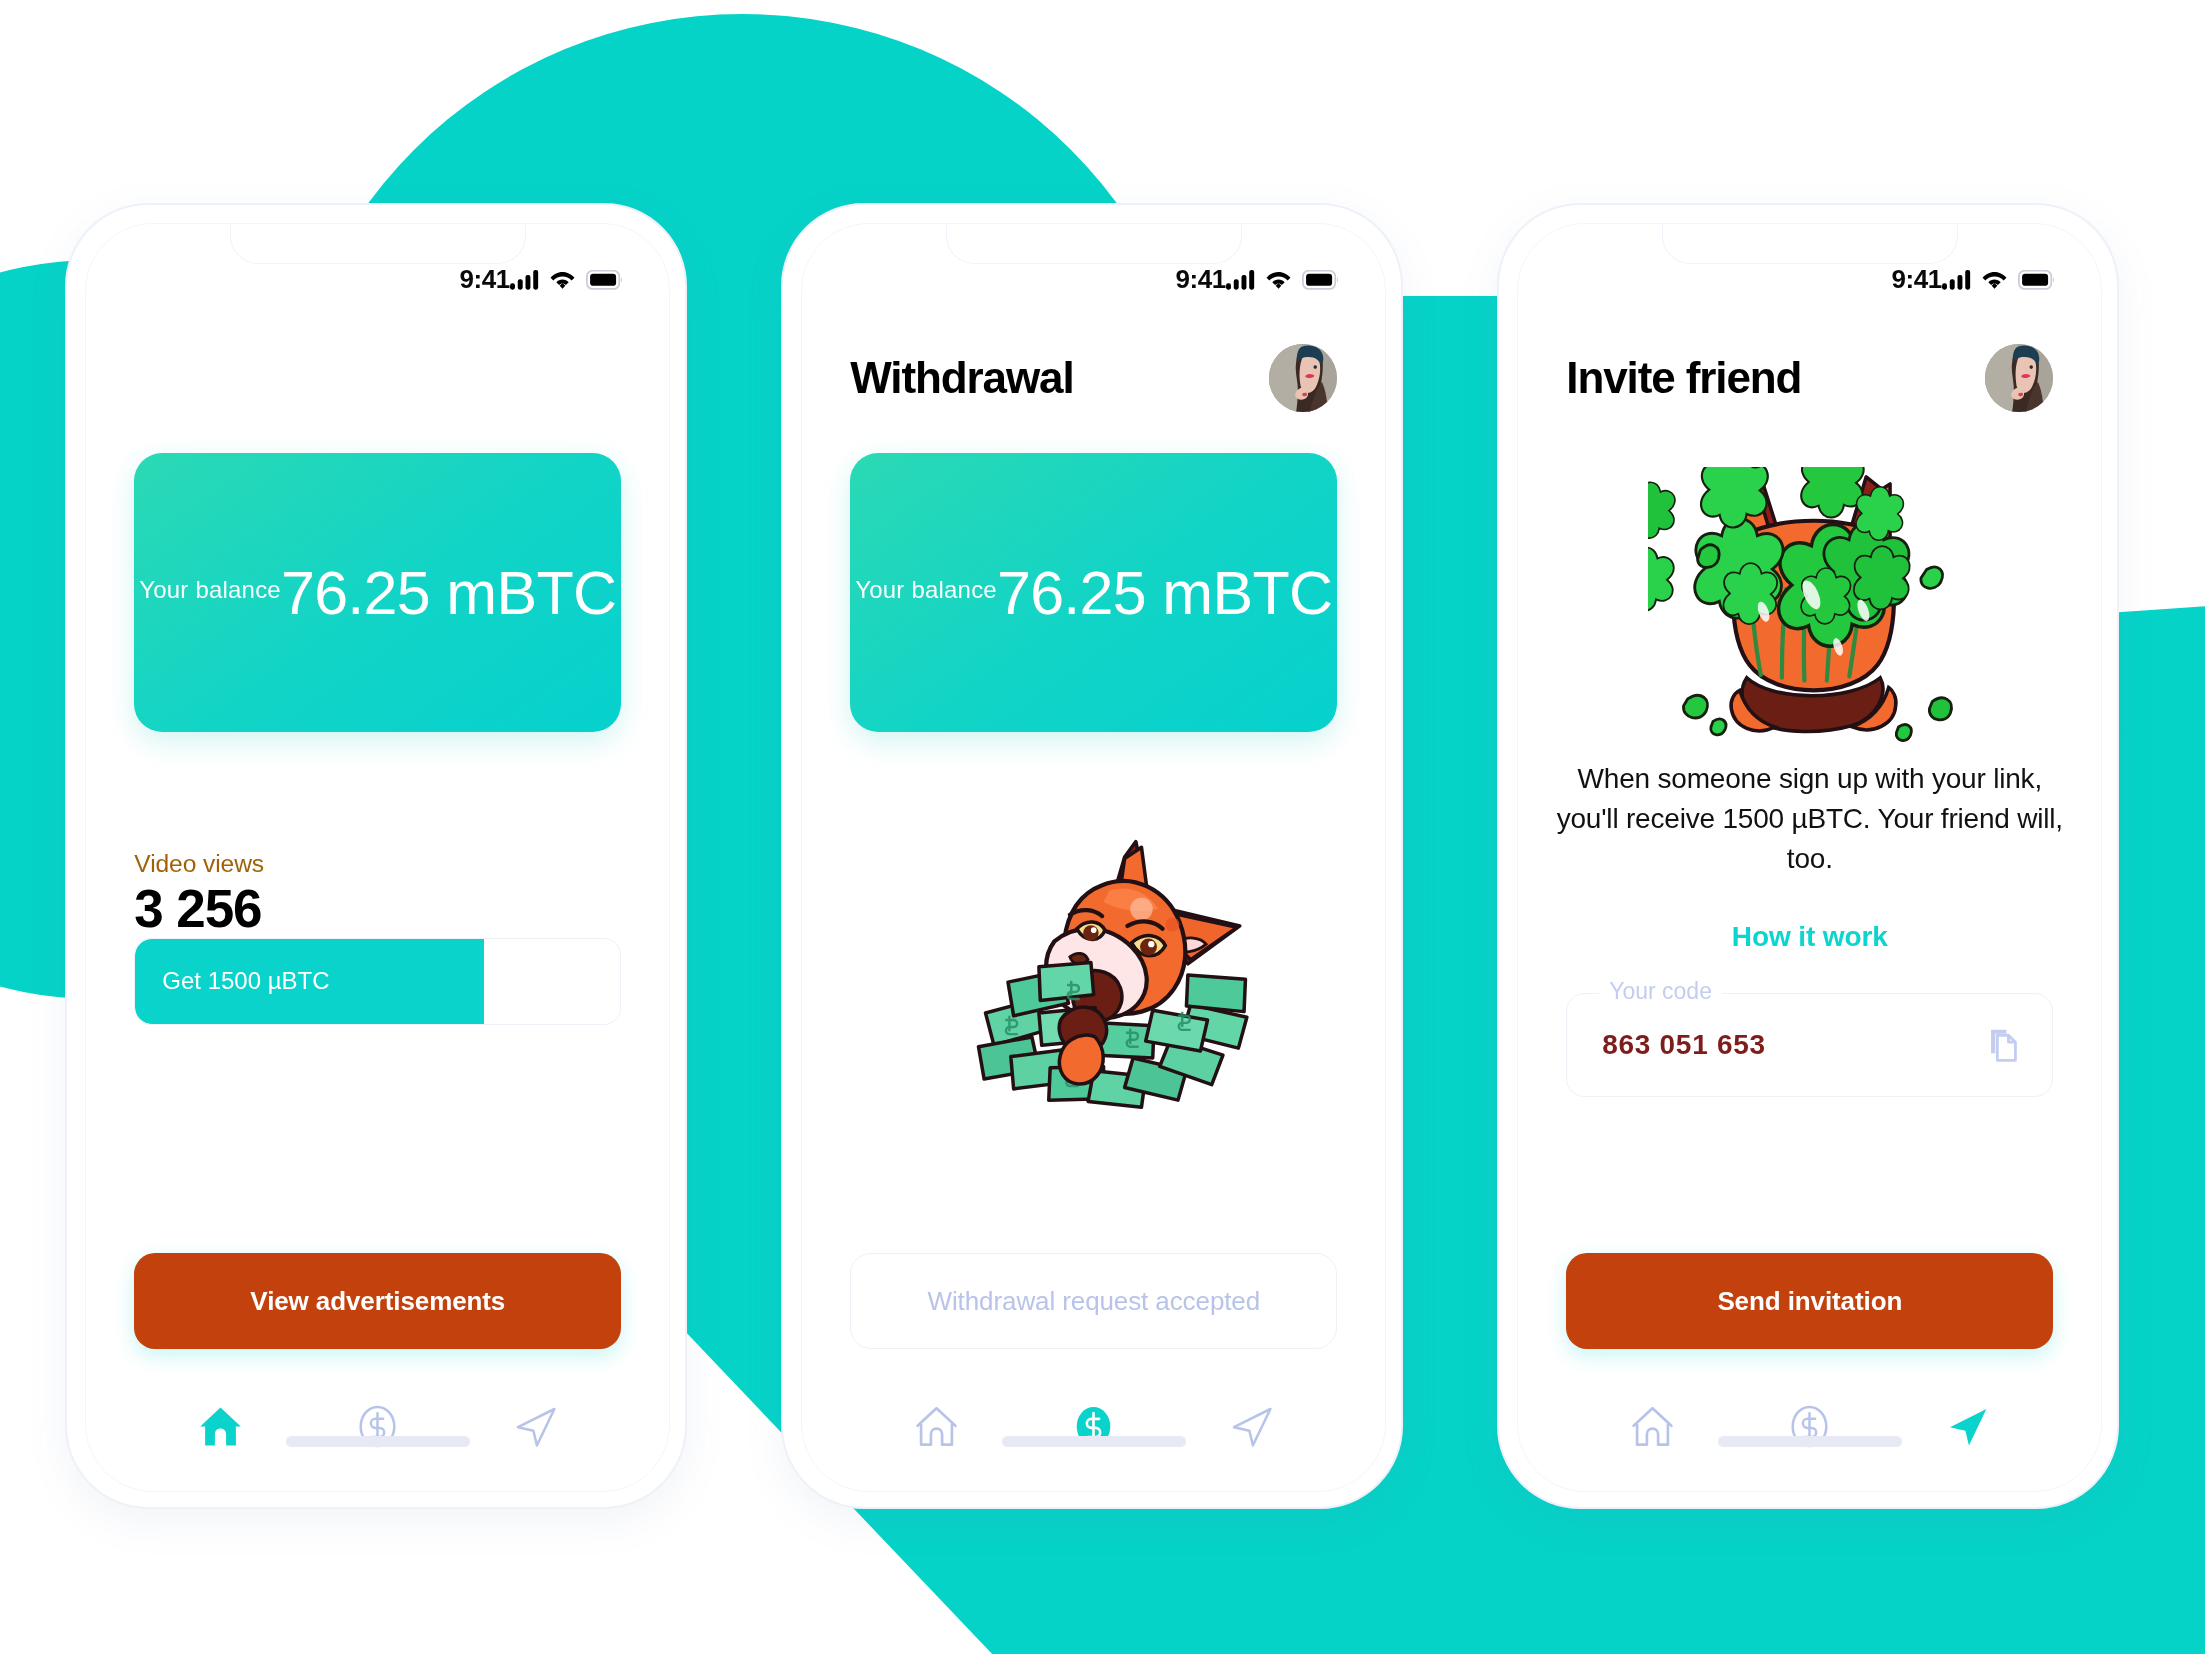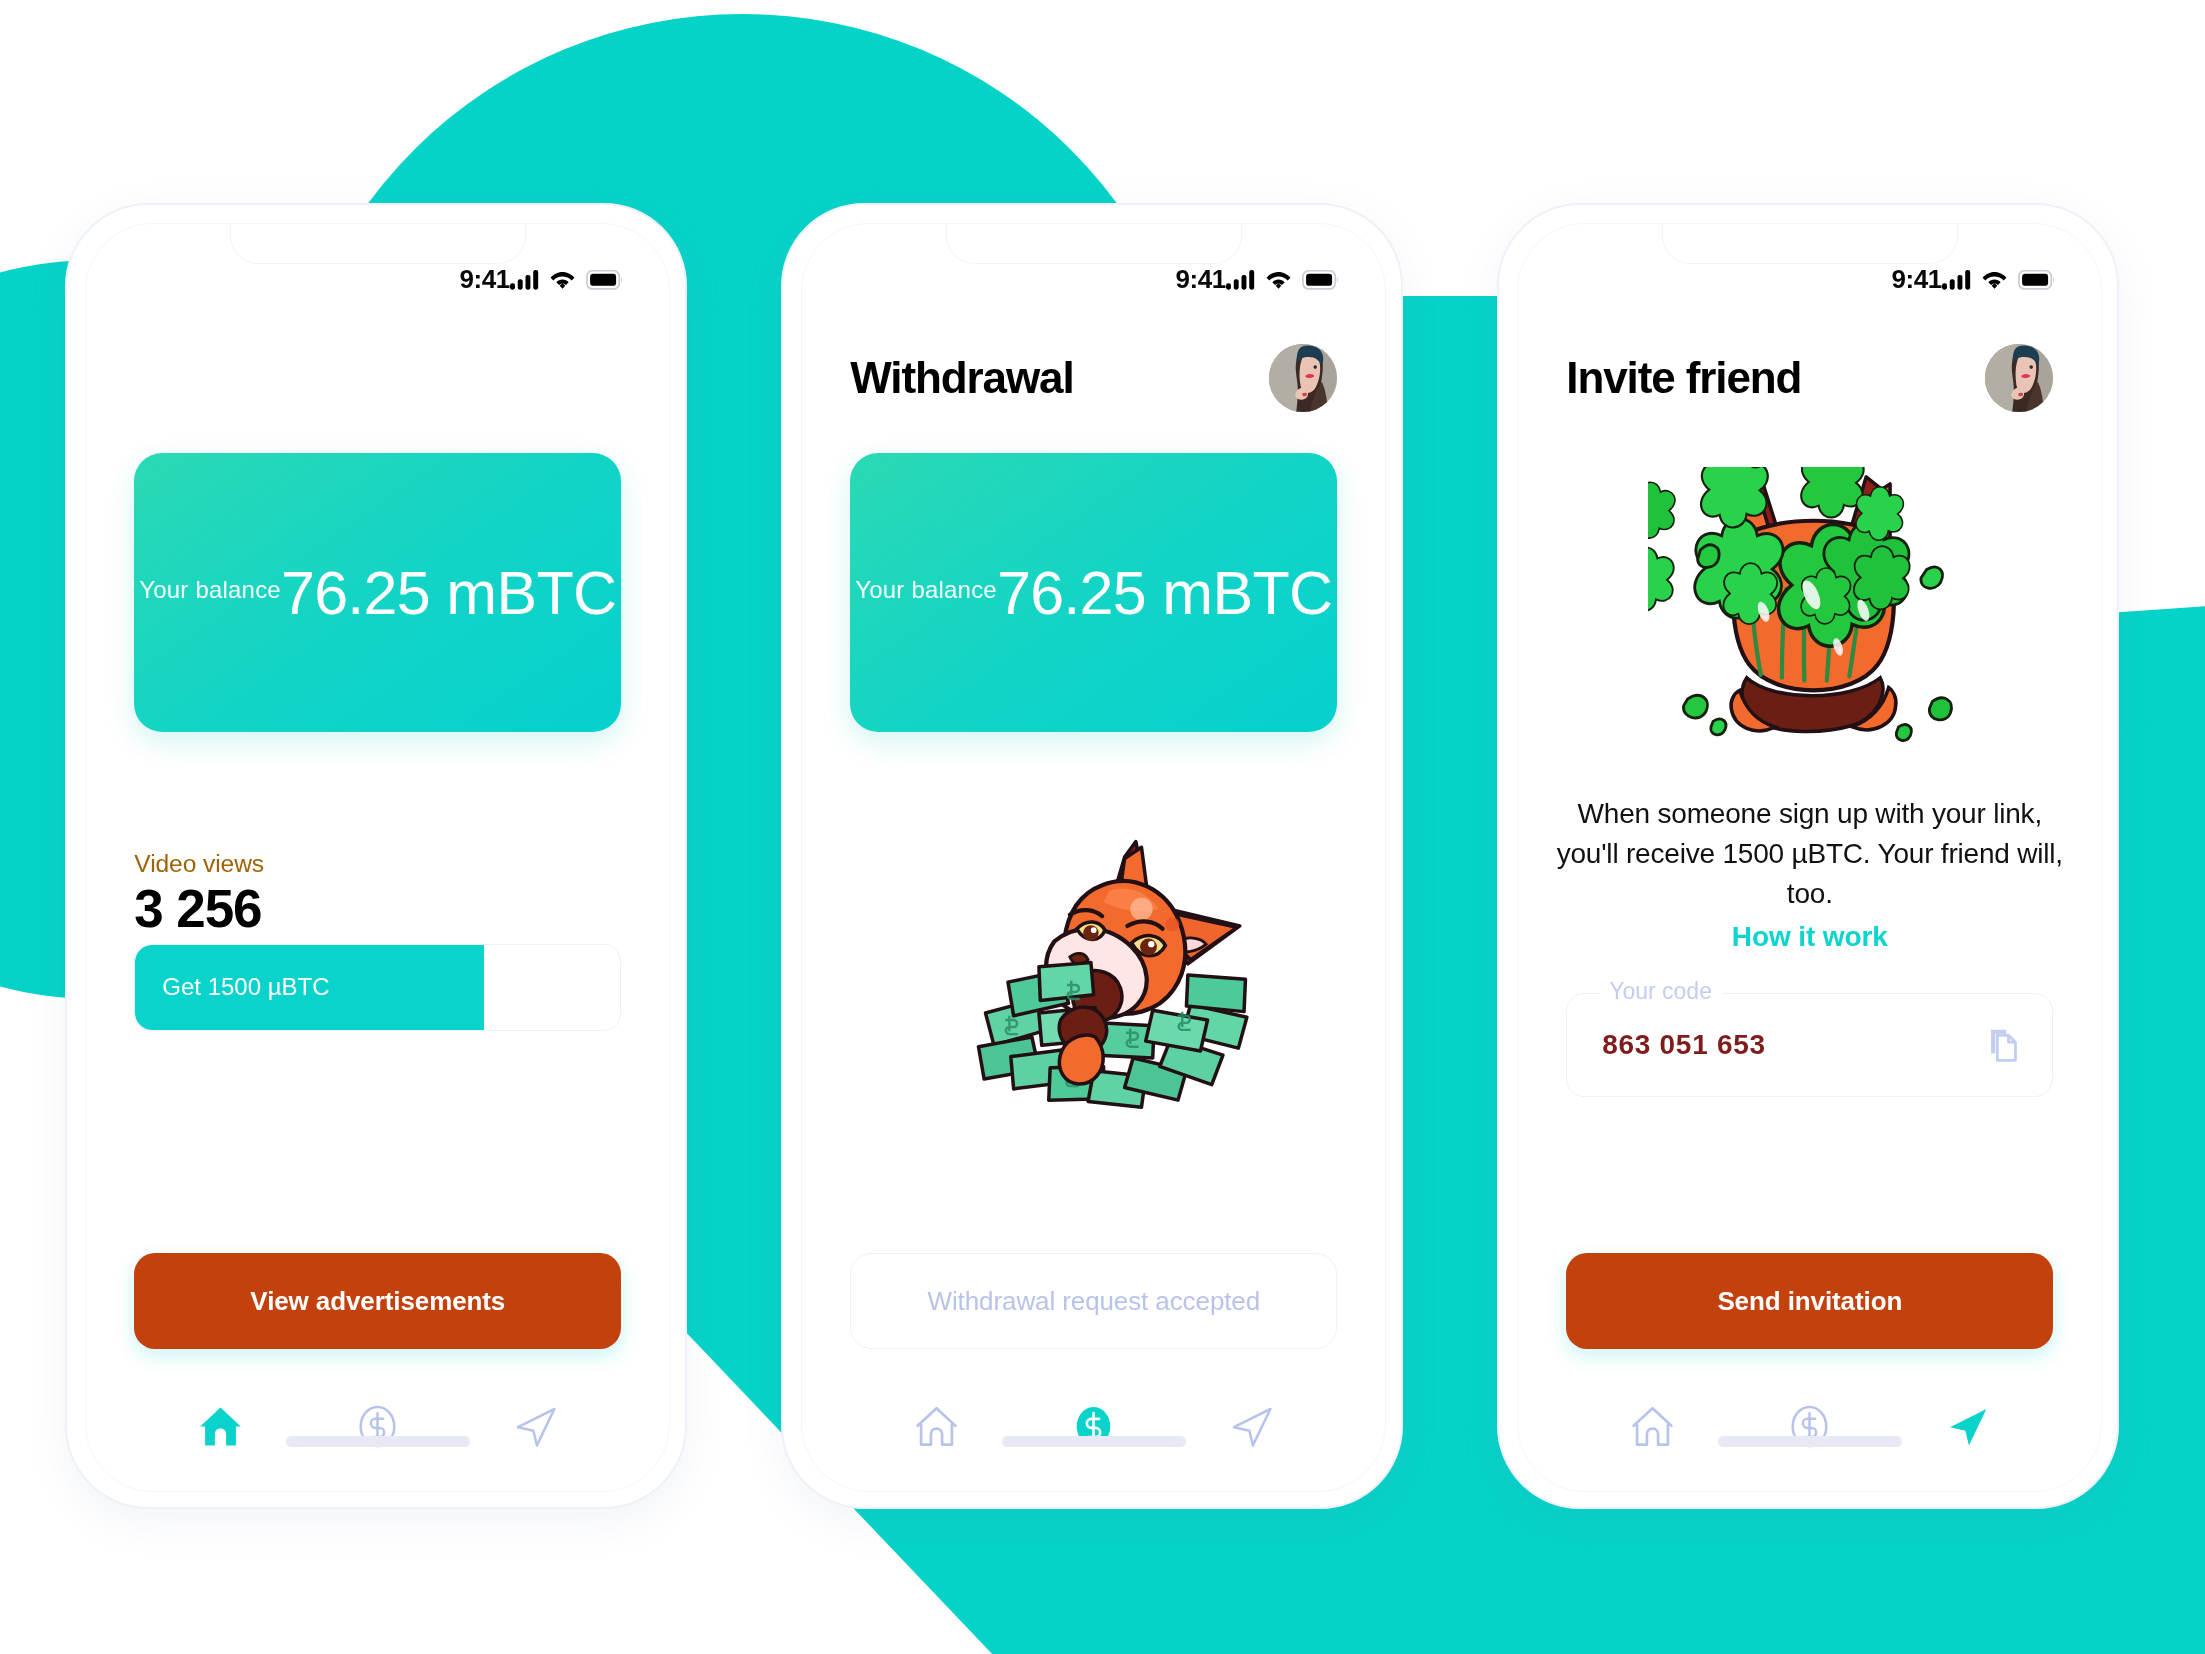--- a/index.html
+++ b/index.html
@@ -121,21 +121,21 @@
     box-shadow: 0 9.9px 28px rgba(10,200,190,.18);
   }
   .balance-label { font-size: 24px; color: #ffffff; opacity: .96; margin-bottom: 5.6px; font-weight: 400; letter-spacing: 0.2px;}
   .balance-value { font-size: 61px; color: #ffffff; font-weight: 500; letter-spacing: -0.7px; line-height: 1.15; }
 
   
   .views-block { position: absolute; left: 48px; right: 48px; top: 626px; z-index: 3; }
   .views-label { font-size: 24.6px; color: #a16207; font-weight: 400; letter-spacing: -0.1px;}
   .views-count { font-size: 53px; color: #000; font-weight: 700; letter-spacing: -1.1px; margin-top: 1.4px; line-height: 1.1;}
   .progress-outer {
-    margin-top: 6px;
+    margin-top: 0;
     position: relative;
     height: 87px;
     border-radius: 17px;
     background: #ffffff;
     border: 1.4px solid #eef1f8;
     overflow: hidden;
   }
   .progress-fill {
     position: absolute; left: 0; top: 0; bottom: 0;
     background: #0AD3CB;
@@ -172,21 +172,21 @@
     background: #e7eaf5; z-index: 3;
   }
 
   
   .illus { position: absolute; z-index: 3; }
   #fox-money { left: 162px; top: 612px; width: 310px; height: 281px; }
   #fox-clover { left: 130px; top: 243px; width: 331px; height: 281px; }
 
   
   .invite-text {
-    position: absolute; left: 35px; right: 35px; top: 570px;
+    position: absolute; left: 35px; right: 35px; top: 535px;
     text-align: center; z-index: 3;
     font-size: 28px; line-height: 1.42; color: #111111; font-weight: 400;
     letter-spacing: -0.2px;
   }
   .how-link {
     position: absolute; left: 0; right: 0; top: 697px;
     text-align: center; z-index: 3;
     font-size: 28px; color: #0CD5CD; font-weight: 700; letter-spacing: -0.1px;
     cursor: pointer;
   }

